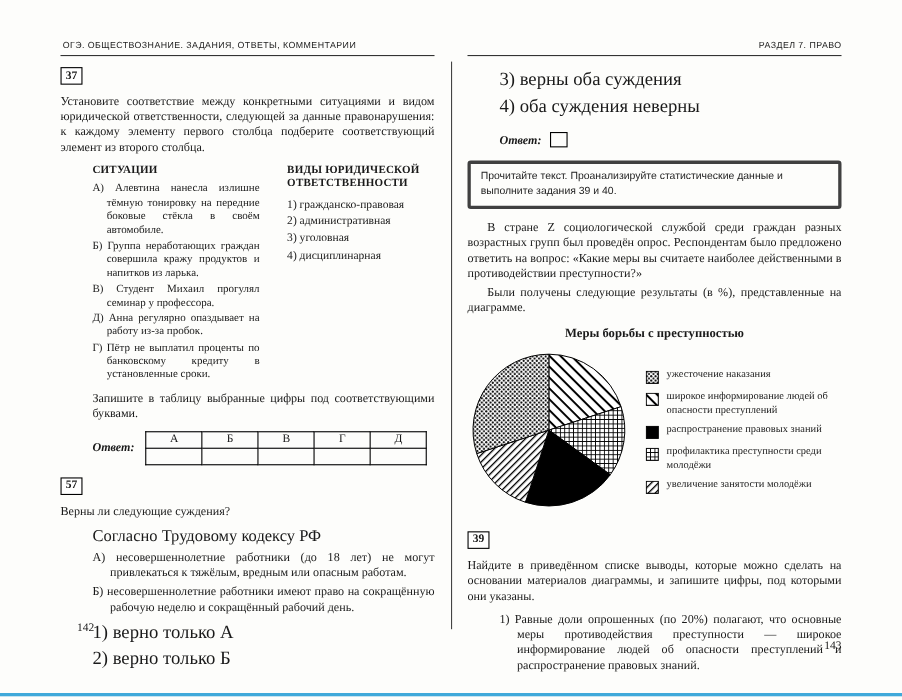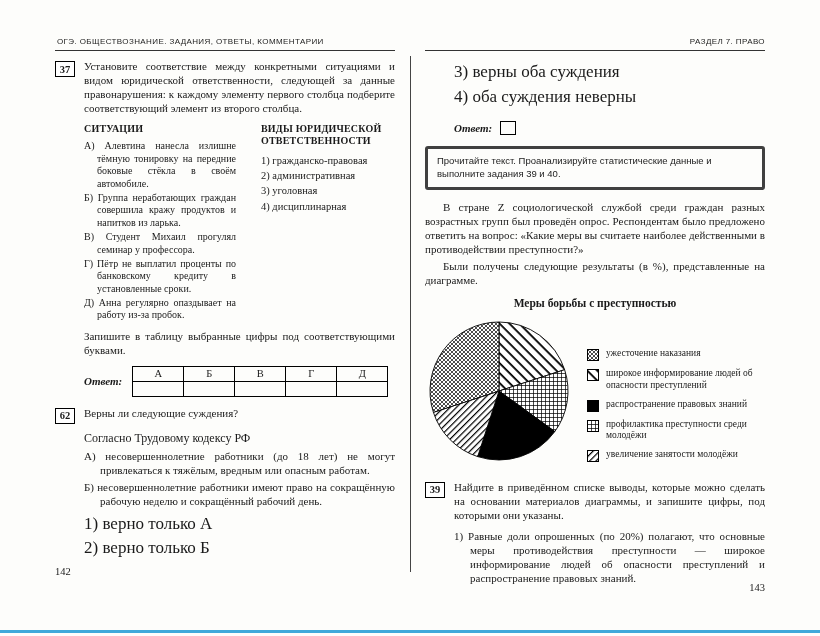--- a/index.html
+++ b/index.html
@@ -16,21 +16,21 @@
   .runhead.r { right:55px; }
   .headrule { position:absolute; top:50px; height:1px; background:#333; }
   .headrule.l { left:55px; width:340px; }
   .headrule.r { left:425px; width:340px; }
   .divider { position:absolute; left:410px; top:56px; height:516px; width:1px; background:#444; }
 
   .page { position:absolute; top:60px; width:340px; }
   .page.left { left:55px; }
   .page.right { left:425px; }
 
-  .task { display:flex; gap:9px; margin-bottom:7px; }
+  .task { display:flex; gap:9px; margin-bottom:7px;flex-direction:column; }
   .tasknum {
     flex:0 0 auto; width:20px; height:16px; border:1.3px solid #000;
     font-weight:bold; font-size:10.5px; display:flex; align-items:center; justify-content:center;
     margin-top:1px; background:#fff;
   }
   .tasktext { flex:1; font-size:11px; line-height:1.27; text-align:justify; }
   .indent-block { margin-left:29px; }
 
   .twocol { display:flex; gap:25px; margin-bottom:6px; }
   .col1 { width:152px; }
@@ -41,44 +41,44 @@
 
   .instr { font-size:11px; line-height:1.27; text-align:justify; margin-bottom:8px; }
   .answerrow { display:flex; align-items:center; gap:10px; margin-bottom:10px; }
   .anslabel { font-weight:bold; font-style:italic; font-size:11px; white-space:nowrap; }
   table.anstable { border-collapse:collapse; }
   table.anstable td {
     border:1px solid #000; width:51px; height:15px; text-align:center;
     font-size:10.5px; line-height:1;
   }
 
-  .introline { font-size:12px; margin-bottom:4px; }
+  .introline { font-size:15px; margin-bottom:4px; }
   .stmt { font-size:11px; line-height:1.27; text-align:justify; padding-left:16px; text-indent:-16px; margin-bottom:3px; }
   .opt { font-size:17px; line-height:1.45; padding-left:16px; text-indent:-16px; }
 
   .ansbox { display:inline-block; width:16px; height:14px; border:1px solid #000; vertical-align:-3px; margin-left:8px; }
   .answer38 { margin:9px 0 10px 0; }
 
   .notebox {
     border:3px solid #404040; border-radius:3px; padding:6px 9px; margin-bottom:11px;
     font-family:"Liberation Sans", sans-serif; font-size:9.5px; line-height:1.35; color:#222;
   }
   .para { font-size:11px; line-height:1.27; text-align:justify; text-indent:18px; margin-bottom:3px; }
   .charttitle { font-weight:bold; font-size:11.5px; text-align:center; margin:9px 0 8px 0; }
-  .chartarea { display:flex; gap:14px; align-items:flex-end; margin-bottom:12px; }
+  .chartarea { display:flex; gap:14px; align-items:center; margin-bottom:12px; }
   .pie-wrap { flex:0 0 auto; }
   .legend { flex:1; padding-top:6px; }
   .legitem { display:flex; gap:7px; align-items:flex-start; margin-bottom:7px; }
   .legitem svg { flex:0 0 auto; margin-top:1px; }
   .leglabel { font-size:9.5px; line-height:1.22; }
 
   .opt39 { font-size:11px; line-height:1.27; text-align:justify; padding-left:16px; text-indent:-16px; margin-bottom:4px; }
 
   .pagenum { position:absolute; top:566px; font-size:10.5px; }
-  .pagenum.l { left:55px; }
+  .pagenum.l { left:70px; }
   .pagenum.r { right:55px;margin-top:16px; }
   .bottom-strip { position:absolute; left:0; right:0; bottom:3px; height:3px; background:#3fa9da; }
 </style>
 </head>
 <body>
 
 <svg width="0" height="0" style="position:absolute" aria-hidden="true">
   <defs>
     <pattern id="p-dots" width="4" height="4" patternUnits="userSpaceOnUse">
       <rect width="4" height="4" fill="#fff"></rect>
@@ -113,22 +113,22 @@
     <p class="tasktext">Установите соответствие между конкретными ситуациями и видом юридической ответственности, следующей за данные правонарушения: к каждому элементу первого столбца подберите соответствующий элемент из второго столбца.</p>
   </div>
 
   <div class="indent-block">
     <div class="twocol">
       <div class="col1">
         <div class="coltitle">СИТУАЦИИ</div>
         <p class="sit">А) Алевтина нанесла излишне тёмную тонировку на передние боковые стёкла в своём автомобиле.</p>
         <p class="sit">Б) Группа неработающих граждан совершила кражу продуктов и напитков из ларька.</p>
         <p class="sit">В) Студент Михаил прогулял семинар у профессора.</p>
+        <p class="sit">Д) Анна регулярно опаздывает на работу из-за пробок.</p>
         <p class="sit">Г) Пётр не выплатил проценты по банковскому кредиту в установленные сроки.</p>
-        <p class="sit">Д) Анна регулярно опаздывает на работу из-за пробок.</p>
       </div>
       <div class="col2">
         <div class="coltitle">ВИДЫ ЮРИДИЧЕСКОЙ ОТВЕТСТВЕННОСТИ</div>
         <p class="typ">1) гражданско-правовая</p>
         <p class="typ">2) административная</p>
         <p class="typ">3) уголовная</p>
         <p class="typ">4) дисциплинарная</p>
       </div>
     </div>
 
@@ -151,21 +151,21 @@
           <td></td>
           <td></td>
           <td></td>
         </tr>
       </tbody>
         </table>
     </div>
   </div>
 
   <div class="task">
-    <span class="tasknum">62</span>
+    <span class="tasknum">57</span>
     <p class="tasktext">Верны ли следующие суждения?</p>
   </div>
 
   <div class="indent-block">
     <p class="introline">Согласно Трудовому кодексу РФ</p>
     <p class="stmt">А) несовершеннолетние работники (до 18 лет) не могут привлекаться к тяжёлым, вредным или опасным работам.</p>
     <p class="stmt">Б) несовершеннолетние работники имеют право на сокращённую рабочую неделю и сокращённый рабочий день.</p>
     <p class="opt">1) верно только А</p>
     <p class="opt">2) верно только Б</p>
   </div>

